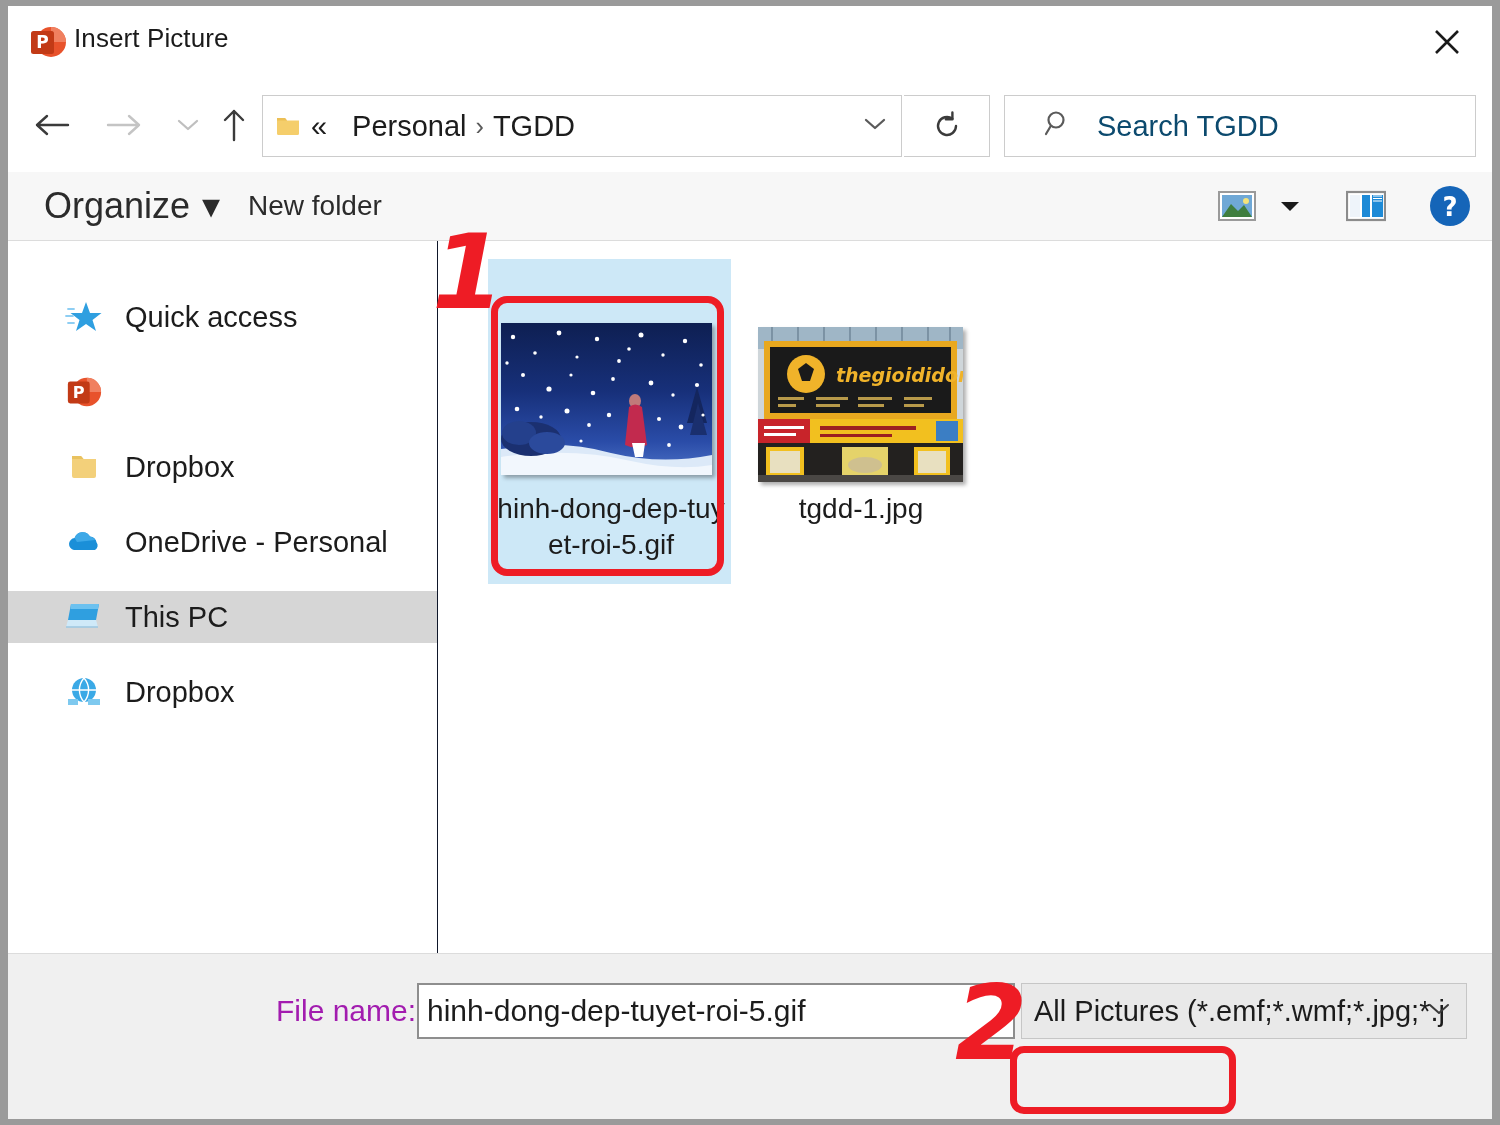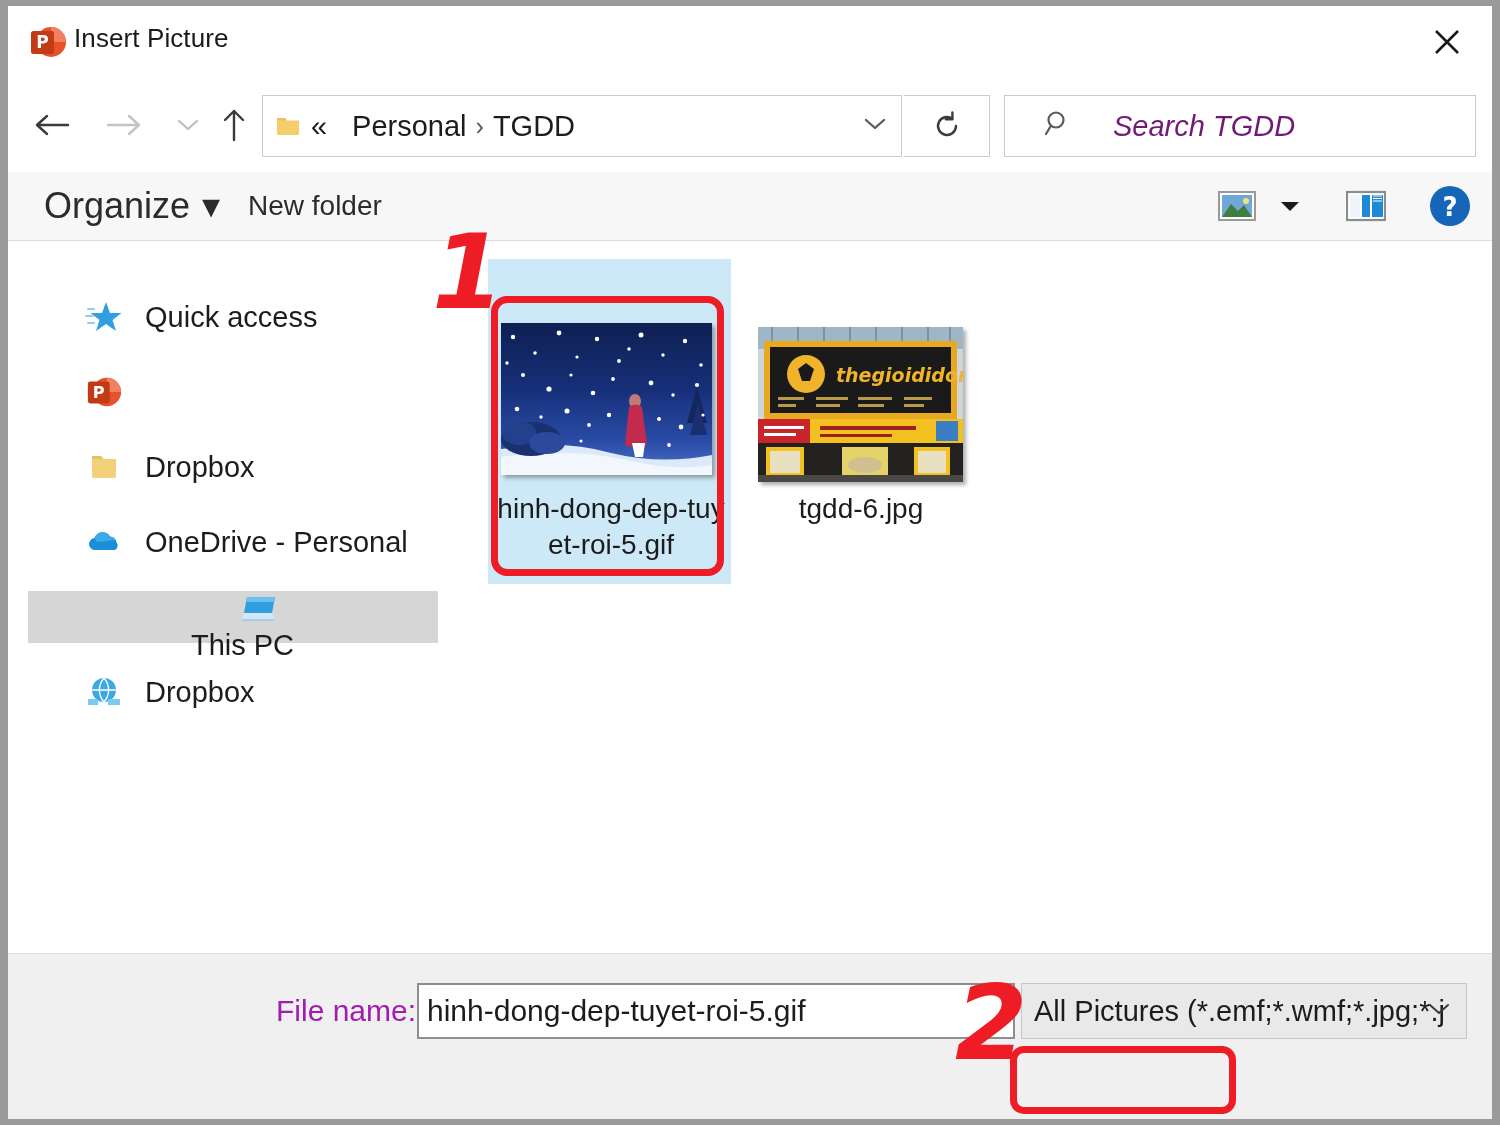--- a/index.html
+++ b/index.html
@@ -119,25 +119,24 @@
     position: absolute;
     left: 996px; top: 17px;
     width: 472px; height: 62px;
     border: 1px solid #cccccc;
     background: #ffffff;
     box-sizing: border-box;
     display: flex; align-items: center;
   }
   #search-icon { margin-left: 38px; flex: 0 0 auto; }
   #search-placeholder {
-    margin-left: 40px;
+    margin-left: 24px;
     font-size: 29px;
-    color: #701a75;
-    white-space: nowrap;
-    font-style: italic;
+    color: #0c4a6e;
+    white-space: nowrap;
   }
 
   
   #cmdbar {
     position: absolute;
     left: 0; top: 166px;
     width: 1484px; height: 68px;
     background: #f7f7f7;
     border-bottom: 1px solid #dcdcdc;
   }
@@ -188,33 +187,32 @@
     left: 0; top: 235px;
     width: 1484px; height: 712px;
     background: #ffffff;
   }
   #sidebar {
     position: absolute;
     left: 0; top: 0;
     width: 429px; height: 712px;
     background: #ffffff;
     border-right: 5px solid #0f172a;
-    margin-left: 20px;
   }
   .side-item {
     position: absolute;
     left: 0;
     width: 429px; height: 52px;
     display: flex;
     align-items: center;
     font-size: 29px;
     color: #1c1c1c;
     white-space: nowrap;
   }
-  .side-item.selected { background: #d6d6d6; flex-direction: column; }
+  .side-item.selected { background: #d6d6d6; }
   .side-icon {
     width: 42px; height: 38px;
     margin-left: 55px;
     margin-right: 20px;
     flex: 0 0 auto;
     display: flex; align-items: center; justify-content: center;
   }
 
   #content {
     position: absolute;
@@ -644,21 +642,21 @@
           <rect x="0" y="116" width="205" height="39" fill="#23211f"></rect>
           <rect x="8" y="120" width="38" height="30" fill="#f2c01f"></rect>
           <rect x="12" y="124" width="30" height="22" fill="#e8e0c0"></rect>
           <rect x="84" y="120" width="46" height="30" fill="#e5d36a"></rect>
           <ellipse cx="107" cy="138" rx="17" ry="8" fill="#cfc08f"></ellipse>
           <rect x="156" y="120" width="36" height="30" fill="#f2c01f"></rect>
           <rect x="160" y="124" width="28" height="22" fill="#e8e0c0"></rect>
           <rect x="0" y="148" width="205" height="7" fill="#4a4744"></rect>
         </svg>
       </div>
-      <div class="tile-label" style="left:310px; top:250px; width:226px;">tgdd-6.jpg</div>
+      <div class="tile-label" style="left:310px; top:250px; width:226px;">tgdd-1.jpg</div>
     </div>
   </div>
 
   <div id="footer">
     <div id="filename-label">File name:</div>
     <div id="filename-input">
       <span id="filename-value">hinh-dong-dep-tuyet-roi-5.gif</span>
     </div>
     <div id="filetype-select">
       <span id="filetype-value">All Pictures (*.emf;*.wmf;*.jpg;*.j</span>

